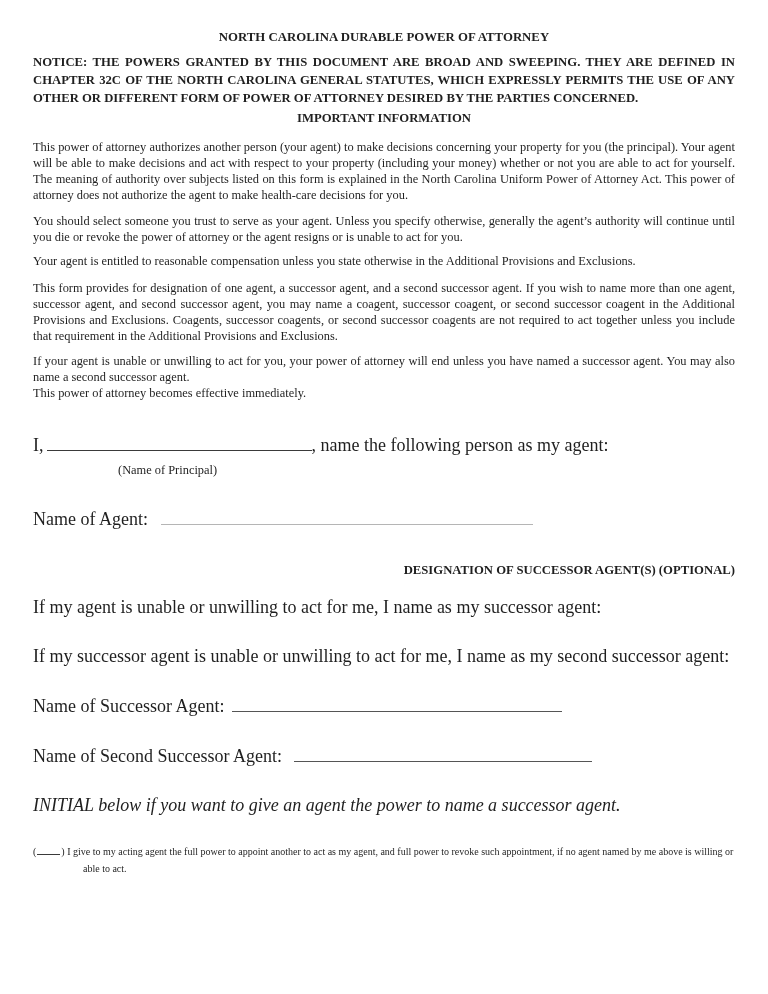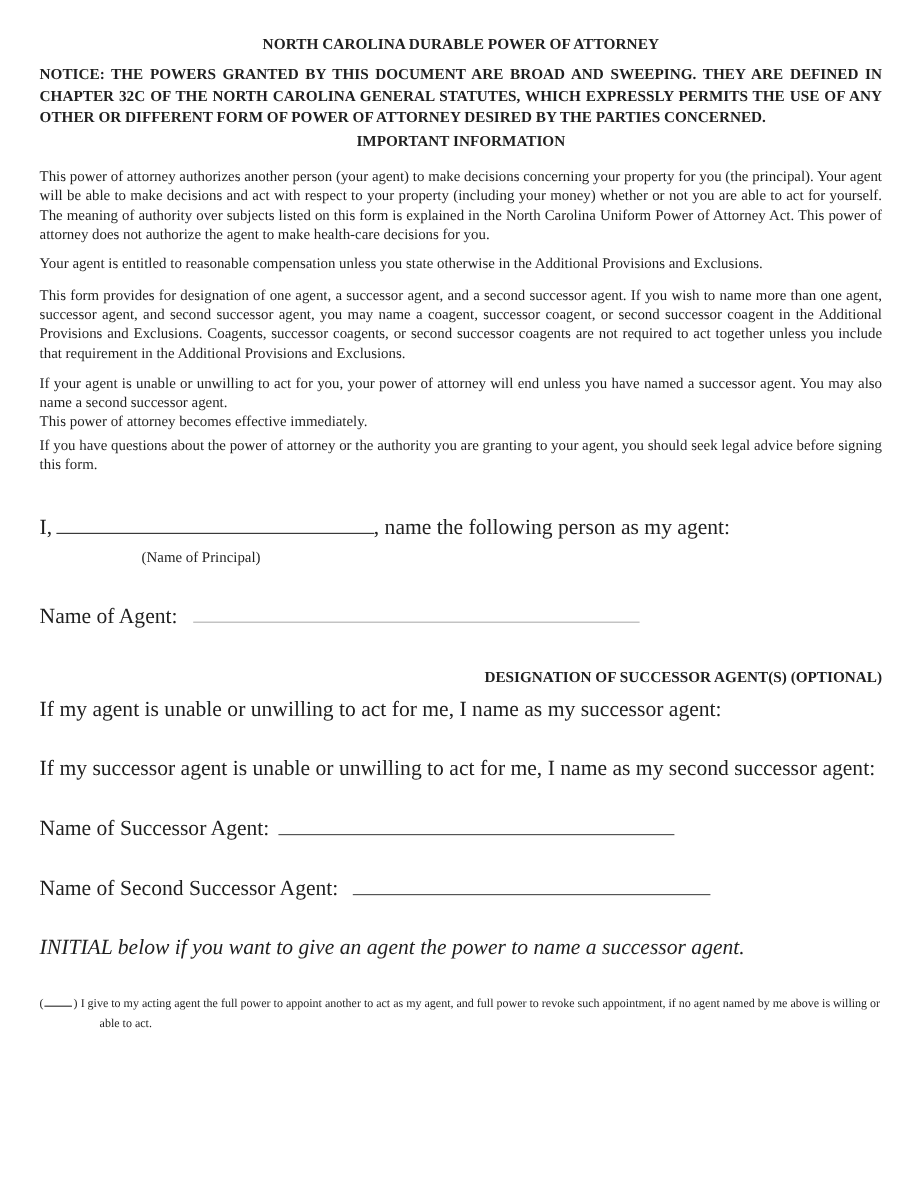--- a/index.html
+++ b/index.html
@@ -59,21 +59,21 @@
     line-height: 16px;
     white-space: nowrap;
   }
   .principal-line { margin-top: 36px; }
   .caption-line {
     margin: 9px 33px 0 118px;
     font-size: 12.4px;
     line-height: 16px;
   }
   .agent-line      { margin-top: 33px; }
-  .intro1-line     { margin-top: 11px; }
+  .intro1-line     { margin-top: 21px; }
   .successor-line  { margin-top: 34px; }
   .intro2-line     { margin-top: 33px; }
   .second-line     { margin-top: 34px; }
   .initial-line    {
     margin-top: 33px;
     font-style: italic;
   }
   .clause-para {
     margin: 29px 33px 0;
     font-size: 10px;
@@ -98,25 +98,25 @@
 
 <div class="page">
 
   <div class="doc-title">NORTH CAROLINA DURABLE POWER OF ATTORNEY</div>
 
   <p class="notice">NOTICE: THE POWERS GRANTED BY THIS DOCUMENT ARE BROAD AND SWEEPING.  THEY ARE DEFINED IN CHAPTER 32C OF THE NORTH CAROLINA GENERAL STATUTES, WHICH EXPRESSLY PERMITS THE USE OF ANY OTHER OR DIFFERENT FORM OF POWER OF ATTORNEY DESIRED BY THE PARTIES CONCERNED.</p>
 
   <div class="section-heading">IMPORTANT INFORMATION</div>
 
   <p class="body-para p1">This power of attorney authorizes another person (your agent) to make decisions concerning your property for you (the principal).  Your agent will be able to make decisions and act with respect to your property (including your money) whether or not you are able to act for yourself.  The meaning of authority over subjects listed on this form is explained in the North Carolina Uniform Power of Attorney Act.  This power of attorney does not authorize the agent to make health-care decisions for you.</p>
+  <p class="body-para p2">You should select someone you trust to serve as your agent.  Unless you specify otherwise, generally the agent’s authority will continue until you die or revoke the power of attorney or the agent resigns or is unable to act for you.</p>
   <p class="body-para p3">Your agent is entitled to reasonable compensation unless you state otherwise in the Additional Provisions and Exclusions.</p>
   <p class="body-para p4">This form provides for designation of one agent, a successor agent, and a second successor agent. If you wish to name more than one agent, successor agent, and second successor agent, you may name a coagent, successor coagent, or second successor coagent in the Additional Provisions and Exclusions.  Coagents, successor coagents, or second successor coagents are not required to act together unless you include that requirement in the Additional Provisions and Exclusions.</p>
   <p class="body-para p5">If your agent is unable or unwilling to act for you, your power of attorney will end unless you have named a successor agent.   You may also name a second successor agent.</p>
   <p class="body-para p6">This power of attorney becomes effective immediately.</p>
-  <p class="body-para p7">If you have questions about the power of attorney or the authority you are granting to your agent, you should seek legal advice before signing this form.</p>
 
 
   <div class="form-line principal-line">
     <span>I,</span><span class="blank blank-principal"></span><span>, name the following person as my agent:</span>
   </div>
 
   <div class="caption-line">(Name of Principal)</div>
 
   <div class="form-line agent-line">
     <span>Name of Agent:</span><span class="blank blank-agent"></span>

